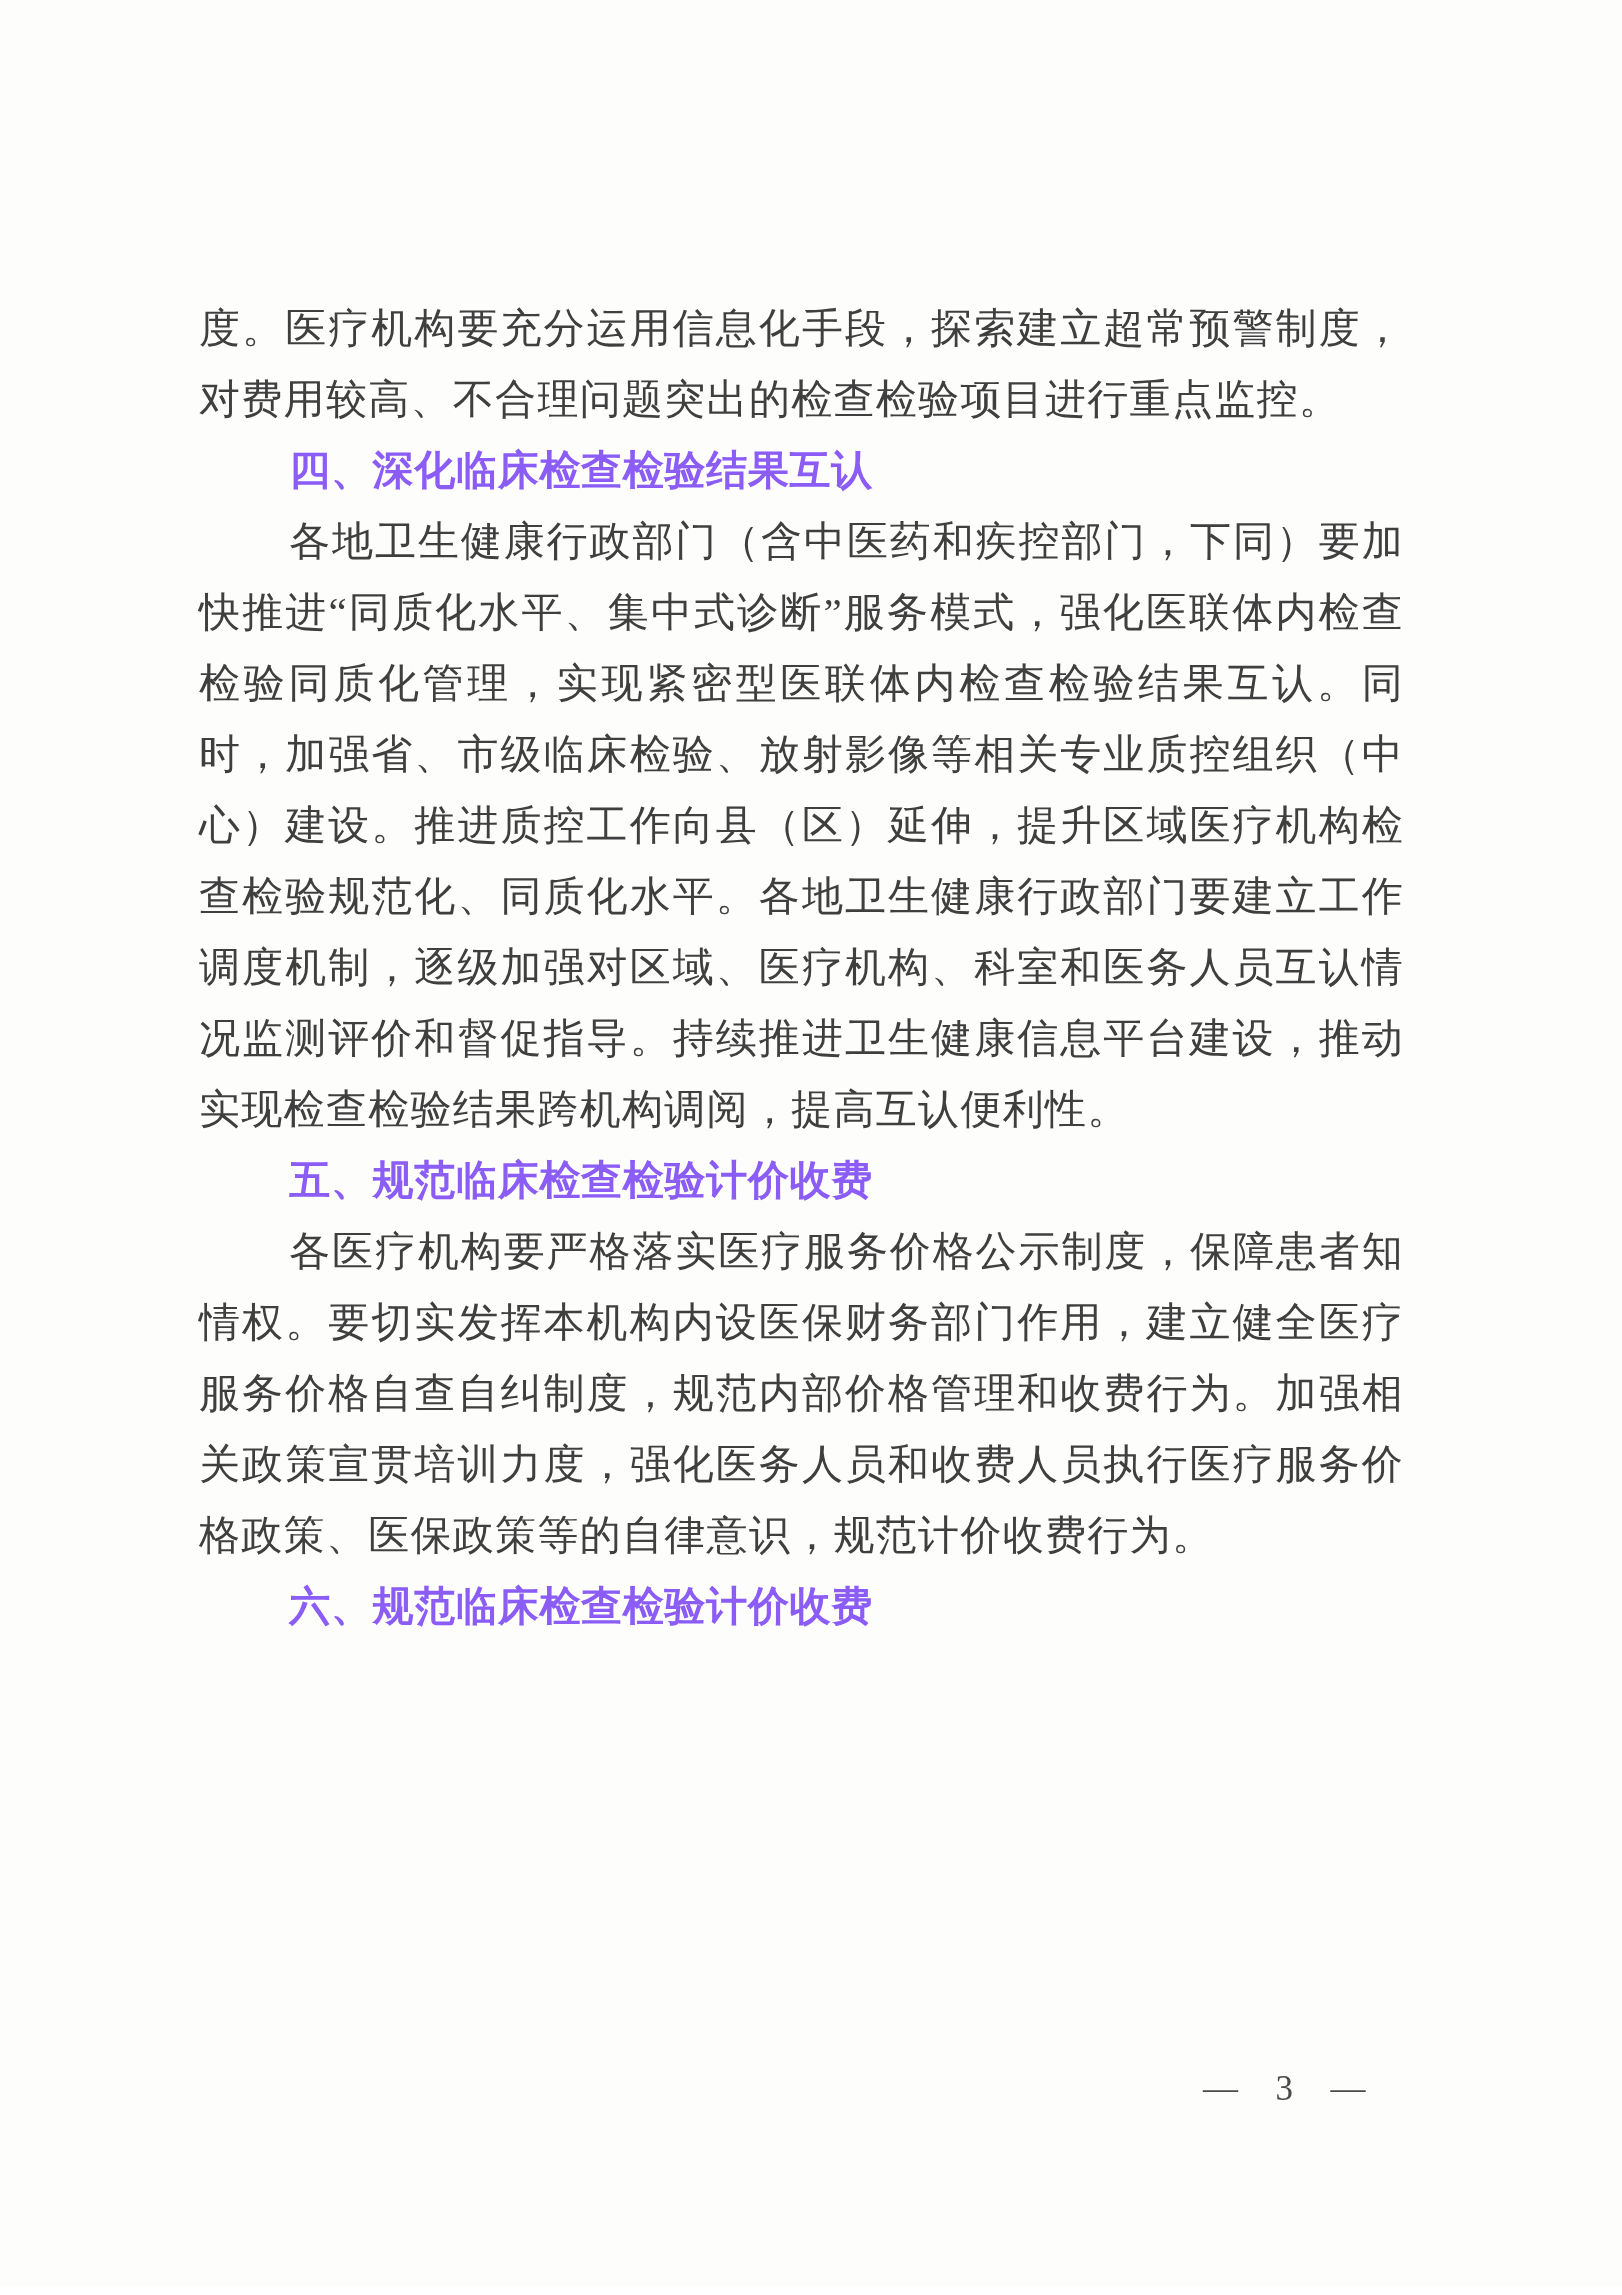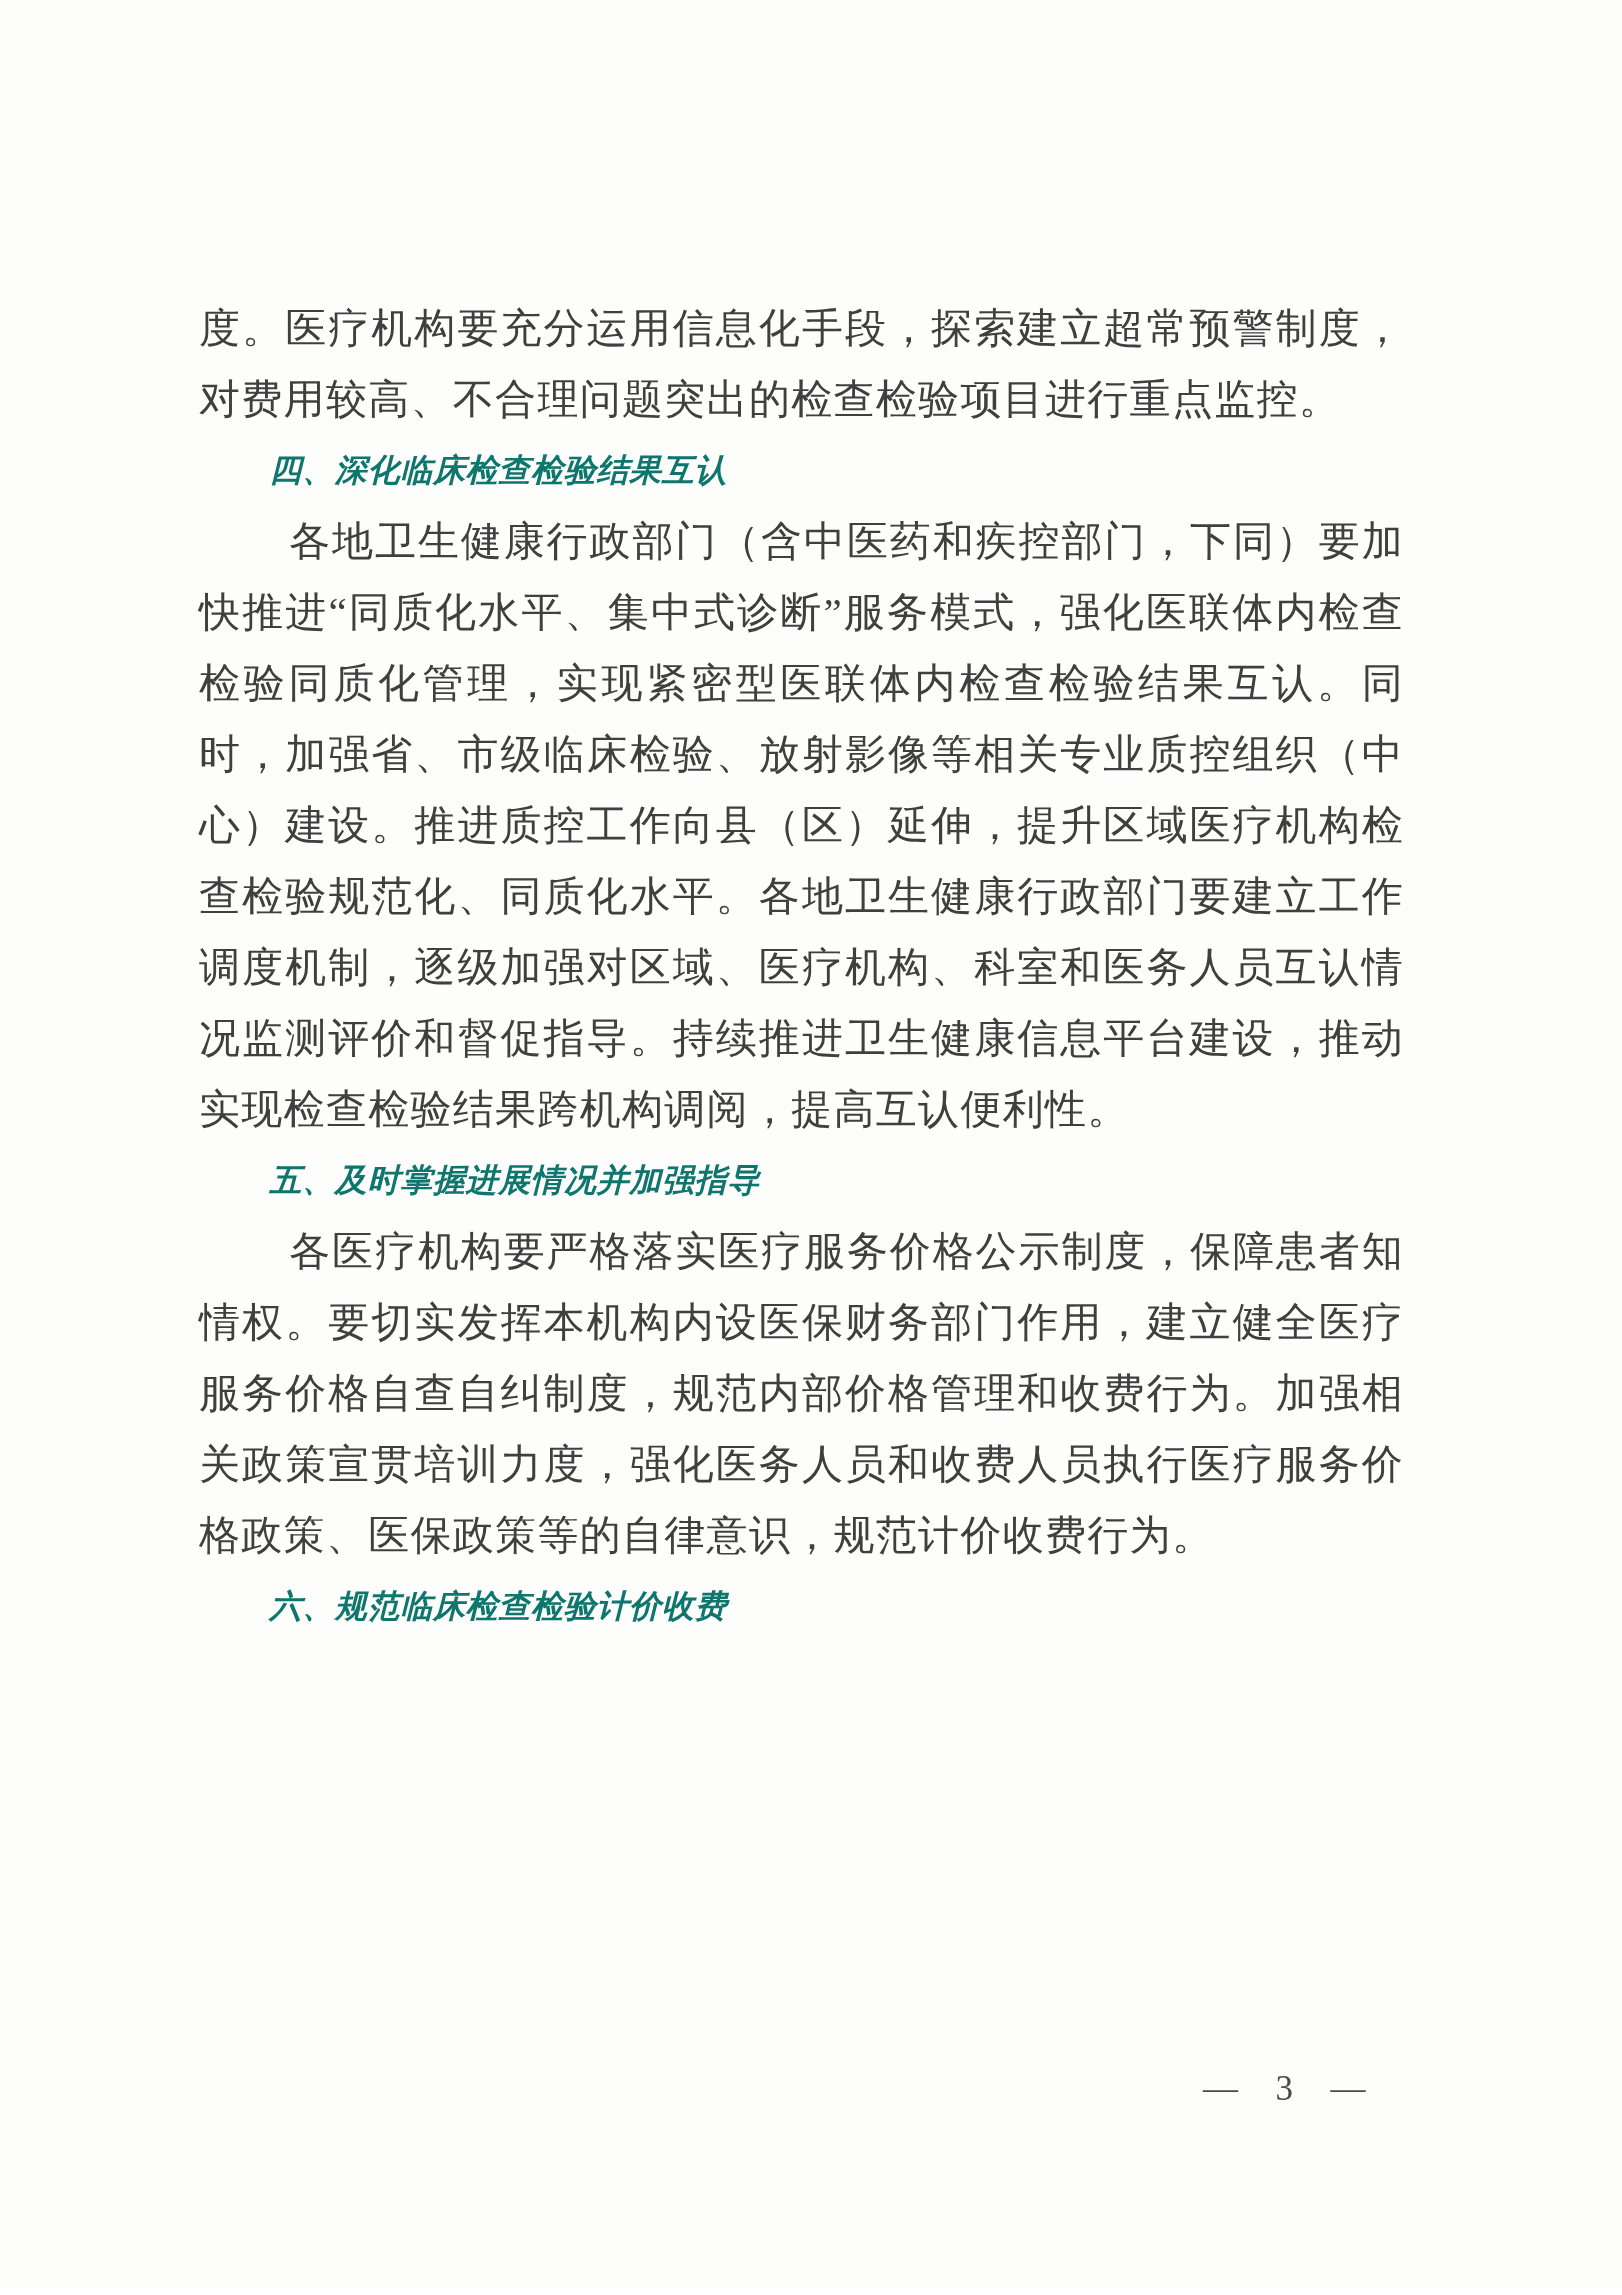--- a/index.html
+++ b/index.html
@@ -32,28 +32,27 @@
     padding: 0;
     text-indent: 2.2em;
     font-weight: normal;
   }
   .para.continuation {
     text-indent: 0;
   }
   .heading {
     margin: 0;
     padding: 0;
-    font-size: 32px;
+    font-size: 41px;
     line-height: 71px;
     text-indent: 2.2em;
     font-weight: bold;
-    color: #0f766e;
+    color: #8b5cf6;
     font-family: "Liberation Sans", "DejaVu Sans", sans-serif;
     letter-spacing: 0.7px;
-    font-style: italic;
   }
   .page-number {
     position: absolute;
     top: 2069px;
     left: 1203px;
     font-size: 35px;
     line-height: 39px;
     color: #4a4a4a;
     letter-spacing: 14.4px;
     white-space: nowrap;
@@ -61,20 +60,20 @@
   }
 </style>
 </head>
 <body>
 
 <div class="page">
   <main class="body-text">
     <p class="para continuation">度。医疗机构要充分运用信息化手段，探索建立超常预警制度，对费用较高、不合理问题突出的检查检验项目进行重点监控。</p>
     <h2 class="heading">四、深化临床检查检验结果互认</h2>
     <p class="para">各地卫生健康行政部门（含中医药和疾控部门，下同）要加快推进“同质化水平、集中式诊断”服务模式，强化医联体内检查检验同质化管理，实现紧密型医联体内检查检验结果互认。同时，加强省、市级临床检验、放射影像等相关专业质控组织（中心）建设。推进质控工作向县（区）延伸，提升区域医疗机构检查检验规范化、同质化水平。各地卫生健康行政部门要建立工作调度机制，逐级加强对区域、医疗机构、科室和医务人员互认情况监测评价和督促指导。持续推进卫生健康信息平台建设，推动实现检查检验结果跨机构调阅，提高互认便利性。</p>
-    <h2 class="heading">五、及时掌握进展情况并加强指导</h2>
+    <h2 class="heading">五、规范临床检查检验计价收费</h2>
     <p class="para">各医疗机构要严格落实医疗服务价格公示制度，保障患者知情权。要切实发挥本机构内设医保财务部门作用，建立健全医疗服务价格自查自纠制度，规范内部价格管理和收费行为。加强相关政策宣贯培训力度，强化医务人员和收费人员执行医疗服务价格政策、医保政策等的自律意识，规范计价收费行为。</p>
     <h2 class="heading">六、规范临床检查检验计价收费</h2>
   </main>
 
   <div class="page-number">— 3 —</div>
 </div>
 
 
 </body></html>

